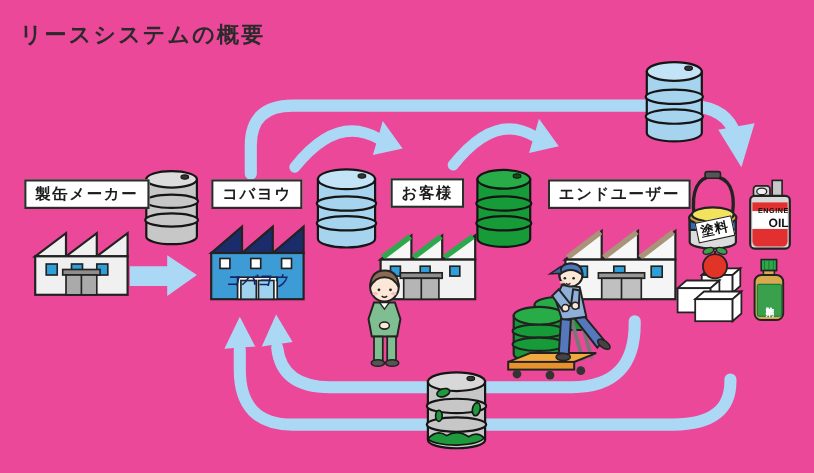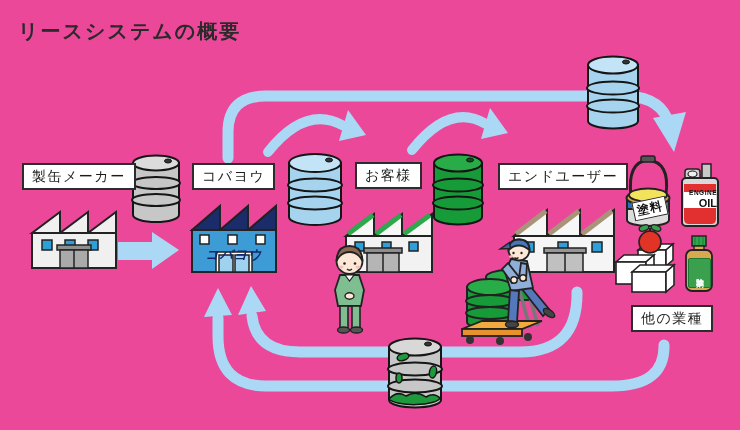--- a/index.html
+++ b/index.html
@@ -7,21 +7,21 @@
   #stage{
     position:relative;width:740px;height:430px;background:#ec4899;overflow:hidden;padding-left:20px;
   }
   #art{position:absolute;left:0;top:0;z-index:1;}
   .overlay{position:absolute;z-index:2;}
   .page-title{
     left:18px;top:18px;font-size:20px;font-weight:bold;color:#2a2a2a;letter-spacing:2px;
   }
   .label-box{
     background:#ffffff;border:2px solid #2c2c2c;color:#1c1c1c;
-    font-size:14px;font-weight:400;letter-spacing:1.5px;
+    font-size:14px;font-weight:700;letter-spacing:1.5px;
     padding:3px 8px;line-height:1.2;white-space:nowrap;
   }
   .lb-can-maker{left:22px;top:163px;}
   .lb-kobayou{left:192px;top:163px;}
   .lb-customer{left:355px;top:162px;}
   .lb-end-user{left:498px;top:163px;}
   .lb-other{left:631px;top:305px;}
   .factory-sign{
     left:196px;top:246px;width:76px;text-align:center;
     color:#14266B;font-size:13px;font-weight:bold;font-style:italic;letter-spacing:1px;
@@ -324,21 +324,20 @@
       <rect x="686" y="250" width="26" height="41" rx="6" fill="#D8A94E"></rect>
     </g>
   </svg>
 
   <div class="overlay page-title">リースシステムの概要</div>
 
   <div class="overlay label-box lb-can-maker">製缶メーカー</div>
   <div class="overlay label-box lb-kobayou">コバヨウ</div>
   <div class="overlay label-box lb-customer">お客様</div>
   <div class="overlay label-box lb-end-user">エンドユーザー</div>
-  <div class="overlay label-box lb-other">他の業種</div>
 
   <div class="overlay factory-sign">コバヨウ</div>
 
   <div class="overlay paint-label">塗料</div>
 
   <div class="overlay oil-label">
     <span class="l1">ENGINE</span>
     <span class="l2">OIL</span>
   </div>
 

